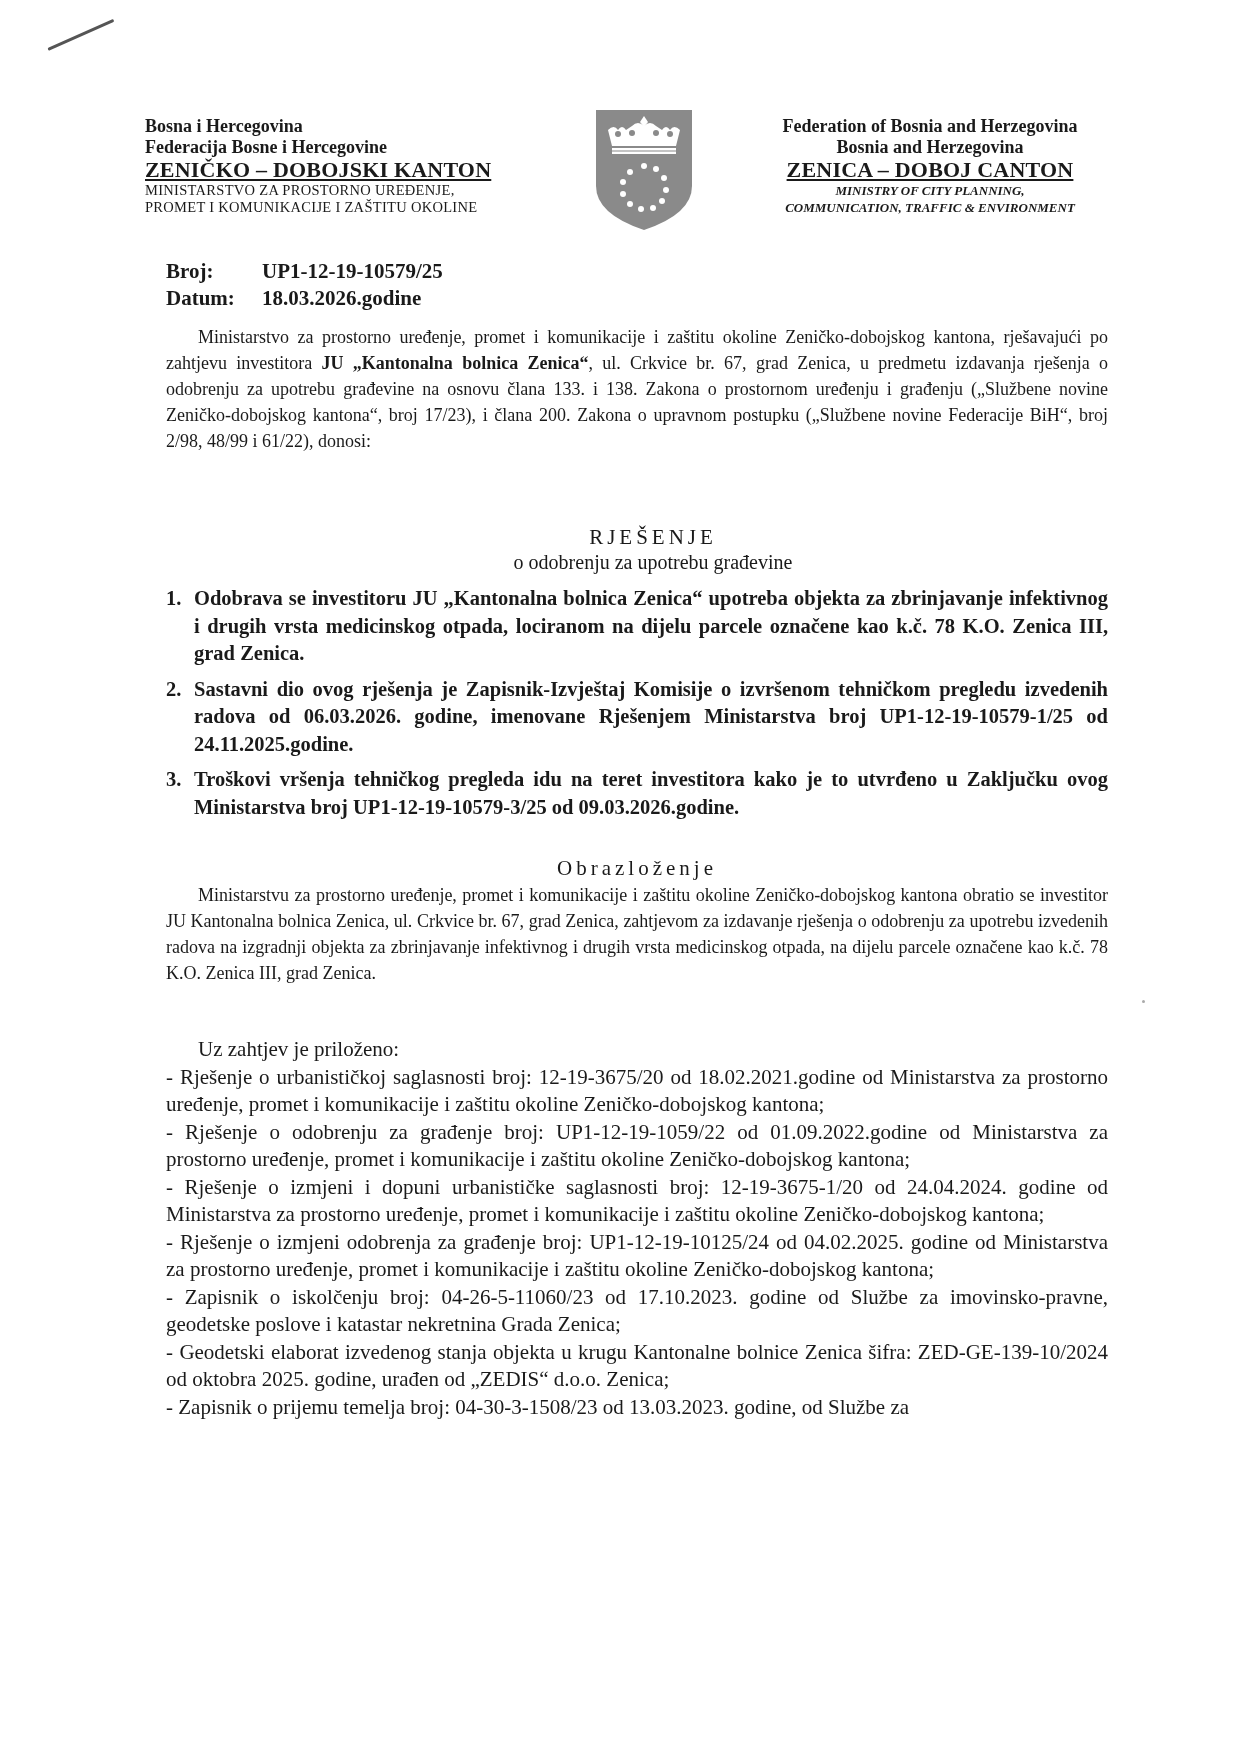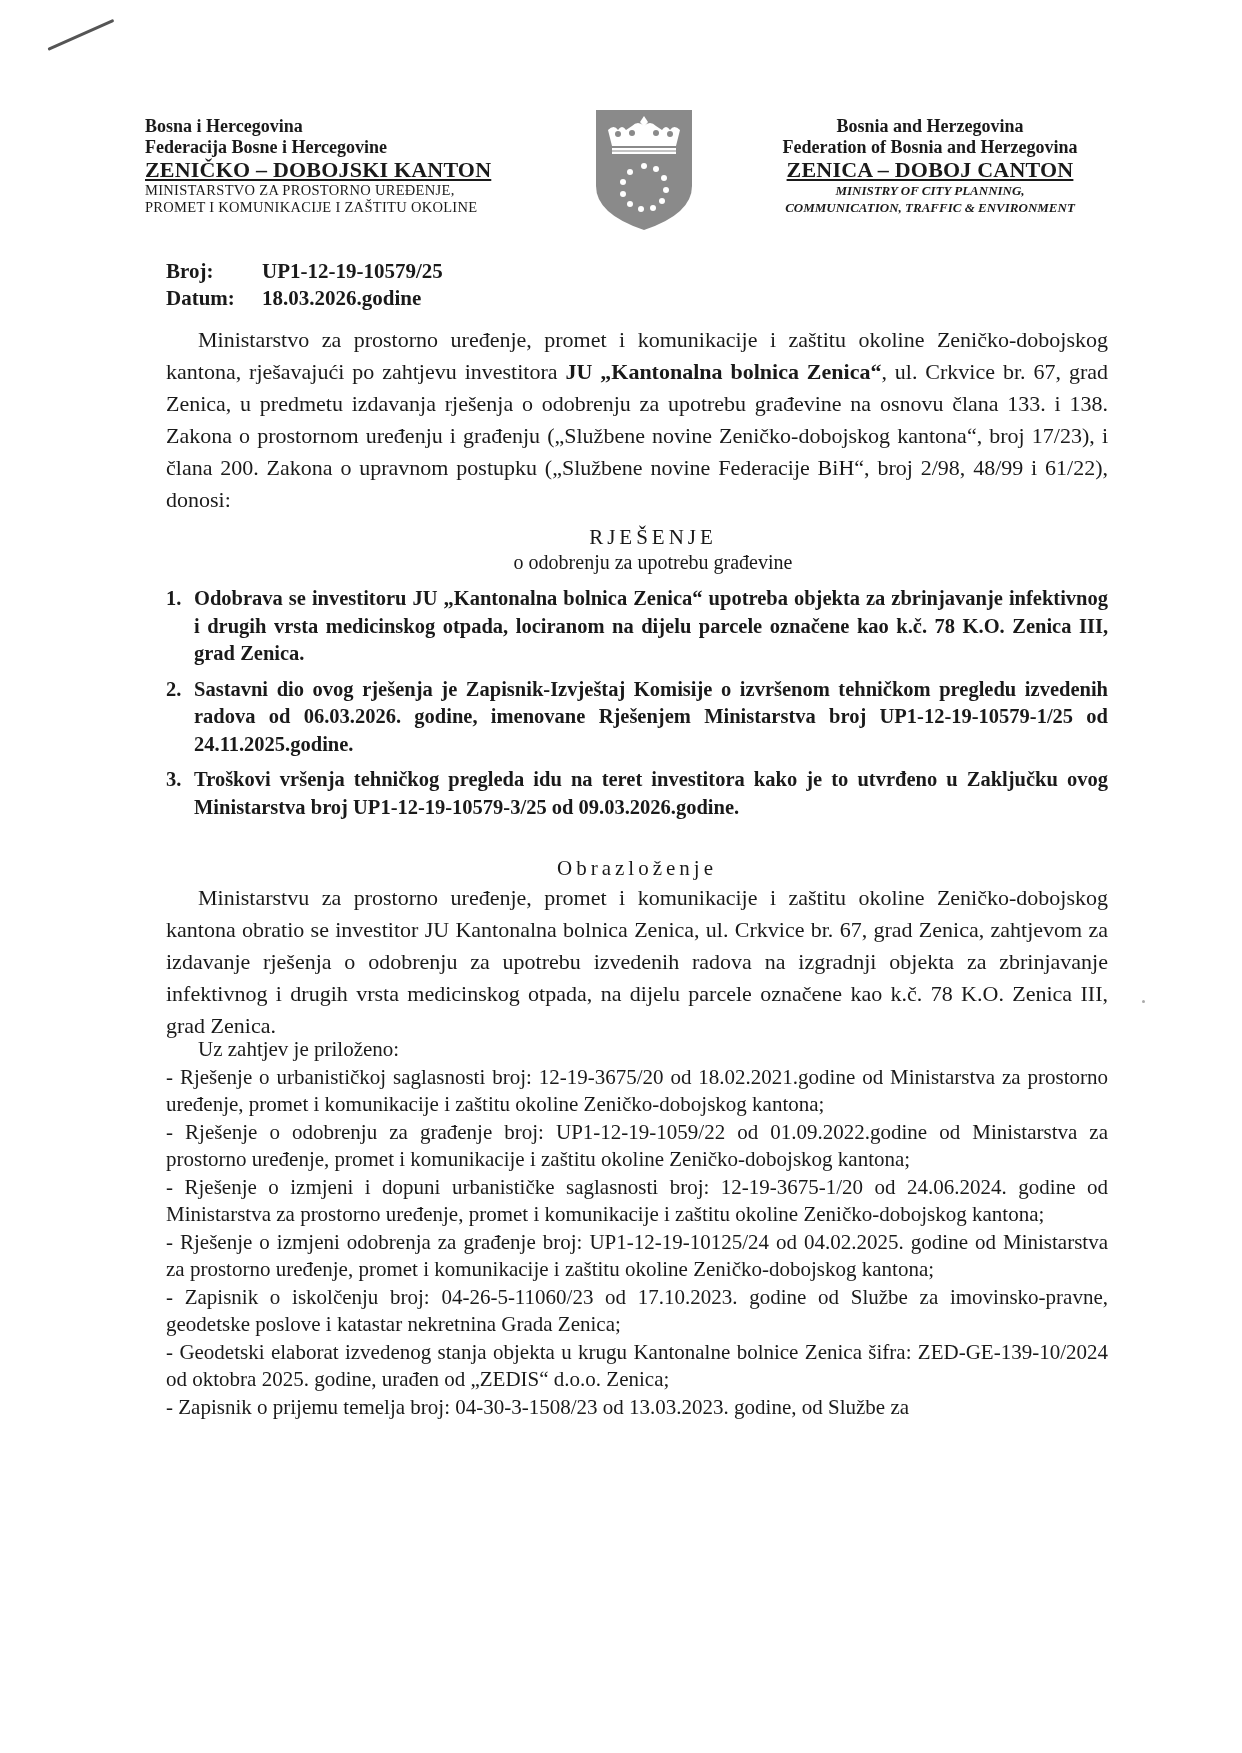--- a/index.html
+++ b/index.html
@@ -17,21 +17,21 @@
   .hdr-canton { font-weight: bold; font-size: 22px; text-decoration: underline; letter-spacing: 0.2px; line-height: 24px; }
   .hdr-min-l { font-size: 14.5px; letter-spacing: 0.3px; line-height: 17px; }
   .hdr-min-r { font-size: 13px; font-weight: bold; line-height: 17px; font-style: italic; }
   .crest { position: absolute; left: 594px; top: 108px; width: 100px; height: 124px; }
 
   
   .meta { position: absolute; left: 166px; top: 258px; font-weight: bold; font-size: 21px; line-height: 27px; }
   .meta-row { display: flex; }
   .meta-label { width: 96px; }
 
-  .body-text { position: absolute; left: 166px; width: 942px; font-size: 22px; line-height: 32px; text-align: justify; }
+  .body-text { position: absolute; left: 166px; width: 942px; font-size: 18px; line-height: 26px; text-align: justify; }
   .indent { text-indent: 32px; }
   .p-intro { top: 324px; }
 
   .title-block { position: absolute; left: 182px; width: 942px; text-align: center; font-weight: normal; }
   .t1 { top: 525px; font-size: 21px; letter-spacing: 4px; }
   .t2 { top: 551px; font-size: 20px; }
 
   .items { position: absolute; left: 166px; top: 585px; width: 942px; font-weight: bold; font-size: 20.5px; line-height: 27.5px; }
   .item { display: flex; text-align: justify; margin-bottom: 8px; }
   .item-num { width: 28px; flex: 0 0 28px; }
@@ -78,22 +78,22 @@
       <circle cx="47" cy="101" r="3"></circle>
         <circle cx="36" cy="96" r="3"></circle>
         <circle cx="29" cy="86" r="3"></circle>
       <circle cx="29" cy="74" r="3"></circle>
         <circle cx="36" cy="64" r="3"></circle>
     </g>
   </svg>
 </div>
 
 <div class="hdr-right">
+  <div class="hdr-b">Federation of Bosnia and Herzegovina</div>
   <div class="hdr-b">Bosnia and  Herzegovina</div>
-  <div class="hdr-b">Federation of Bosnia and Herzegovina</div>
   <div class="hdr-canton">ZENICA – DOBOJ CANTON</div>
   <div class="hdr-min-r">MINISTRY OF CITY PLANNING,</div>
   <div class="hdr-min-r">COMMUNICATION, TRAFFIC &amp; ENVIRONMENT</div>
 </div>
 
 <div class="meta">
   <div class="meta-row">
     <span class="meta-label">Broj:</span>
     <span>UP1-12-19-10579/25</span>
   </div>
@@ -123,20 +123,20 @@
   </div>
 </div>
 
 <div class="obraz-title">Obrazloženje</div>
 <div class="body-text indent p-obraz">Ministarstvu za prostorno uređenje, promet i komunikacije i zaštitu okoline Zeničko-dobojskog kantona obratio se investitor JU Kantonalna bolnica Zenica, ul. Crkvice br. 67, grad Zenica, zahtjevom za izdavanje rješenja o odobrenju za upotrebu izvedenih radova na izgradnji objekta za zbrinjavanje infektivnog i drugih vrsta medicinskog otpada, na dijelu parcele označene kao k.č. 78 K.O. Zenica III, grad Zenica.</div>
 
 <div class="attach">
   <div class="attach-head">Uz zahtjev je priloženo:</div>
   <div class="attach-item">- Rješenje o urbanističkoj saglasnosti broj: 12-19-3675/20 od 18.02.2021.godine od Ministarstva za prostorno uređenje, promet i komunikacije i zaštitu okoline Zeničko-dobojskog kantona;</div>
   <div class="attach-item">- Rješenje o odobrenju za građenje broj: UP1-12-19-1059/22 od 01.09.2022.godine od Ministarstva za prostorno uređenje, promet i komunikacije i zaštitu okoline Zeničko-dobojskog kantona;</div>
-  <div class="attach-item">- Rješenje o izmjeni i dopuni urbanističke saglasnosti broj: 12-19-3675-1/20 od 24.06.2024. godine od Ministarstva za prostorno uređenje, promet i komunikacije i zaštitu okoline Zeničko-dobojskog kantona;</div>
+  <div class="attach-item">- Rješenje o izmjeni i dopuni urbanističke saglasnosti broj: 12-19-3675-1/20 od 24.04.2024. godine od Ministarstva za prostorno uređenje, promet i komunikacije i zaštitu okoline Zeničko-dobojskog kantona;</div>
   <div class="attach-item">- Rješenje o izmjeni odobrenja za građenje broj: UP1-12-19-10125/24 od 04.02.2025. godine od Ministarstva za prostorno uređenje, promet i komunikacije i zaštitu okoline Zeničko-dobojskog kantona;</div>
   <div class="attach-item">- Zapisnik o iskolčenju broj: 04-26-5-11060/23 od 17.10.2023. godine od Službe za imovinsko-pravne, geodetske poslove i katastar nekretnina Grada Zenica;</div>
   <div class="attach-item">- Geodetski elaborat izvedenog stanja objekta u krugu Kantonalne bolnice Zenica šifra: ZED-GE-139-10/2024 od oktobra 2025. godine, urađen od „ZEDIS“ d.o.o. Zenica;</div>
   <div class="attach-item">- Zapisnik o prijemu temelja broj: 04-30-3-1508/23 od 13.03.2023. godine, od Službe za</div>
 </div>
 
 <div class="stray-dot"></div>
 
 </body></html>

